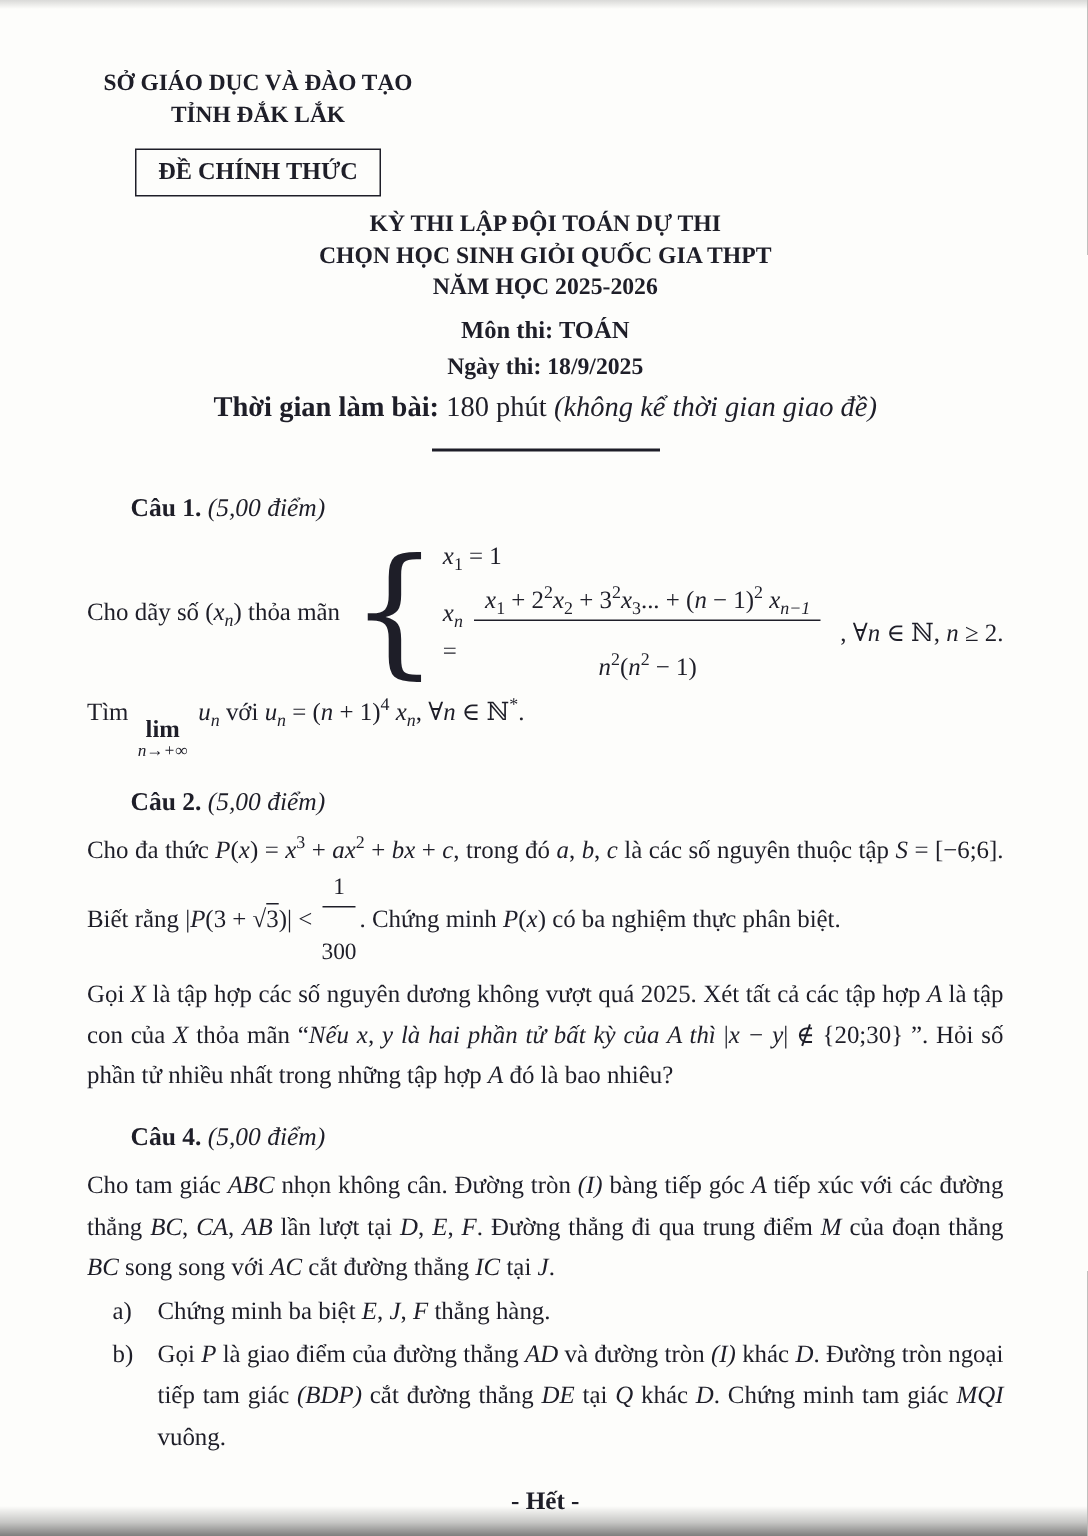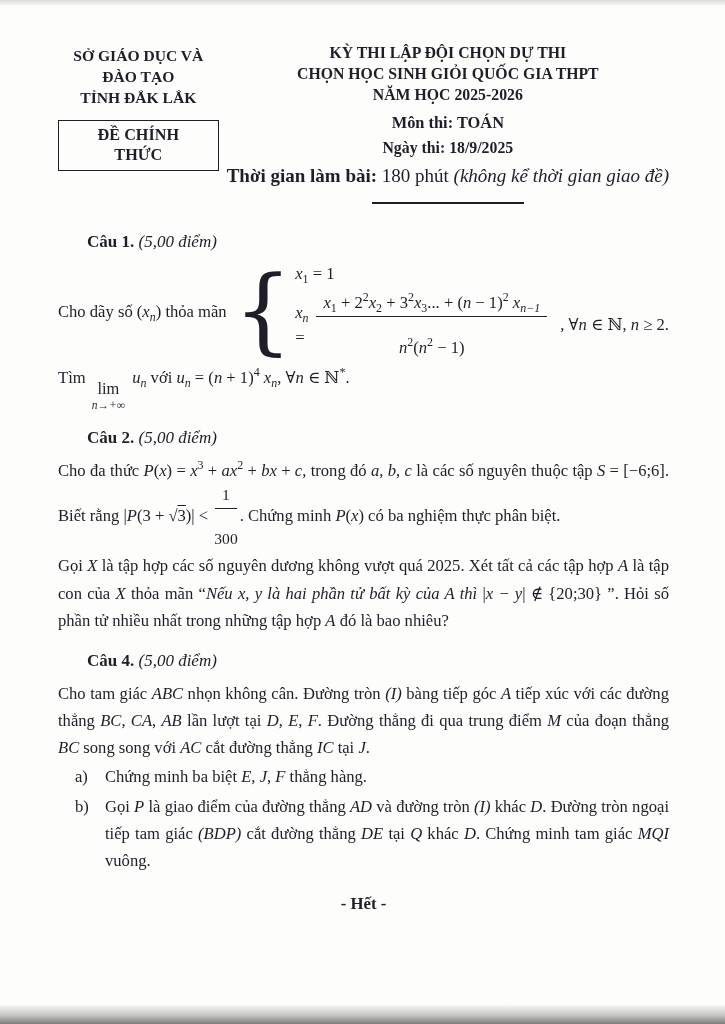--- a/index.html
+++ b/index.html
@@ -10,21 +10,21 @@
     background:#fdfdfb; color:#1e1e28;
     padding:42px 56px 0 58px;
     font-size:16.6px; line-height:1.64;
   }
   .page::before{ content:""; position:absolute; top:0; left:0; right:0; height:6px;
     background:linear-gradient(to bottom, rgba(0,0,0,.14), rgba(0,0,0,0)); pointer-events:none;}
   .page::after{ content:""; position:absolute; bottom:0; left:0; right:0; height:20px;
     background:linear-gradient(to bottom, rgba(0,0,0,0), rgba(0,0,0,.22) 55%, rgba(0,0,0,.5)); pointer-events:none;}
 
   
-  .header { display:flex; gap:8px; margin-bottom:24px; }
+  .header { display:flex; gap:8px; margin-bottom:24px;flex-direction:column; }
   .header-left { width:228px; text-align:center; padding-top:3px; }
   .hl-line { font-weight:700; font-size:15.6px; line-height:1.35; }
   .exam-type-box { display:inline-block; border:1.5px solid #1e1e28; padding:5px 14px;
     margin-top:12px; font-weight:700; font-size:16.2px; line-height:1.2; }
   .header-right { flex:1; text-align:center; }
   .hr-line { font-weight:700; font-size:15.8px; line-height:1.34; }
   .hr-line.subject { margin-top:7px; font-size:16.4px; }
   .hr-line.date { margin-top:3px; }
   .duration-line { margin-top:5px; font-size:19px; line-height:1.3; white-space:nowrap; }
   .dl-label { font-weight:700; }
@@ -48,21 +48,21 @@
   .sys-row { line-height:1.5; }
   .sys-row2 { display:inline-flex; align-items:center; margin-top:4px; }
   .frac { display:inline-flex; flex-direction:column; align-items:center; vertical-align:middle; margin:0 3px;gap:18px; }
   .frac .num { padding:0 7px 1px; border-bottom:1.4px solid currentColor; white-space:nowrap; line-height:1.45;}
   .frac .den { padding-top:1px; white-space:nowrap; line-height:1.45;}
   .frac.inline { font-size:15.6px; margin:0 2px; }
   .cond { margin-left:10px; white-space:nowrap; }
 
   .lim { display:inline-flex; flex-direction:column; align-items:center; line-height:1;
     vertical-align:-11px; margin:0 3px 0 2px; }
-  .lim-top { font-size:16.4px; }
+  .lim-top { font-size:16.4px;font-weight:bold; }
   .lim-bot { font-size:11.5px; margin-top:2px; font-style:italic; }
 
   .list-item { display:flex; padding-left:17px; text-align:justify; margin-bottom:2px; }
   .li-label { width:30px; flex:0 0 auto; }
   .li-text { flex:1; }
 
   .end-mark { text-align:center; font-weight:700; margin-top:16px; font-size:16.8px; }
 </style>
 </head>
 <body>
@@ -71,21 +71,21 @@
 
   <div class="header">
     <div class="header-left">
       <div class="hl-line">SỞ GIÁO DỤC VÀ ĐÀO TẠO</div>
       <div class="hl-line">TỈNH ĐẮK LẮK</div>
       <div class="exam-type-box">
         <span>ĐỀ CHÍNH THỨC</span>
       </div>
     </div>
     <div class="header-right">
-      <div class="hr-line">KỲ THI LẬP ĐỘI CHỌN DỰ THI</div>
+      <div class="hr-line">KỲ THI LẬP ĐỘI TOÁN DỰ THI</div>
       <div class="hr-line">CHỌN HỌC SINH GIỎI QUỐC GIA THPT</div>
       <div class="hr-line">NĂM HỌC 2025-2026</div>
       <div class="hr-line subject">Môn thi: TOÁN</div>
       <div class="hr-line date">Ngày thi: 18/9/2025</div>
       <div class="duration-line">
         <span class="dl-label">Thời gian làm bài:</span><span class="dl-value"> 180 phút </span><span class="dl-note">(không kể thời gian giao đề)</span>
       </div>
       <div class="header-rule"></div>
     </div>
   </div>

